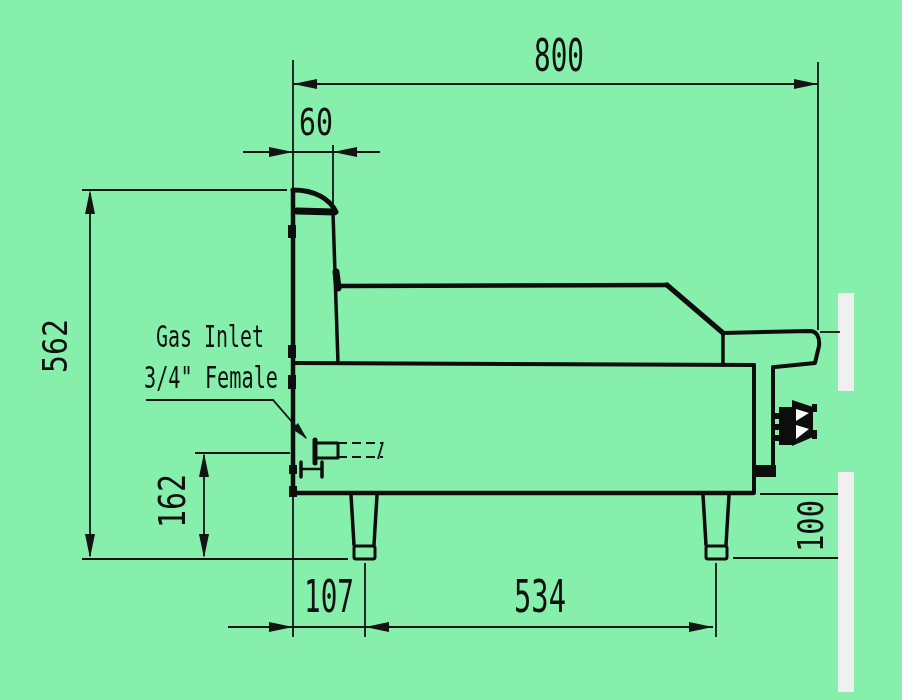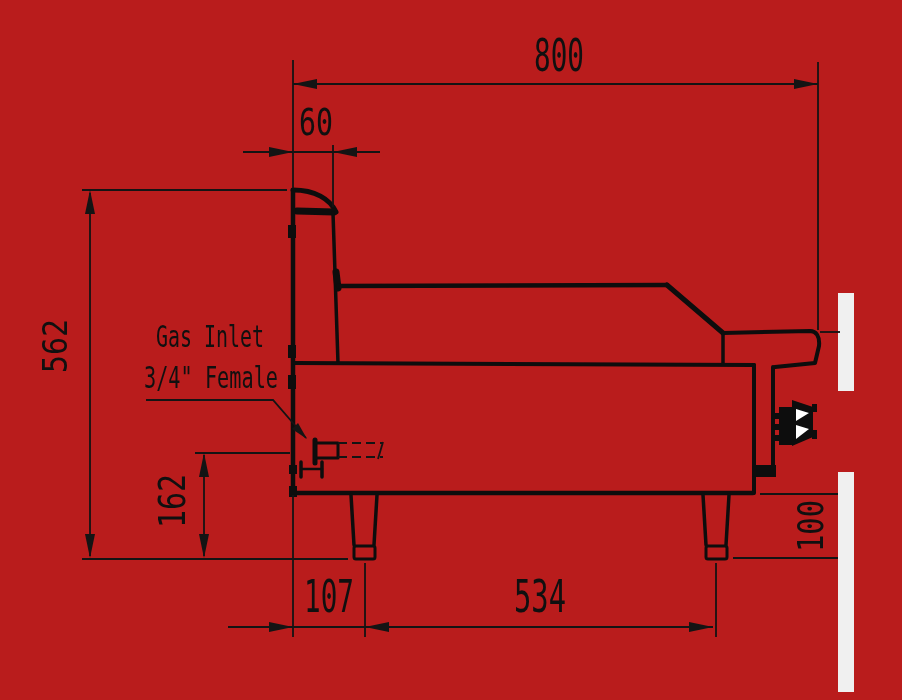--- a/index.html
+++ b/index.html
@@ -1,16 +1,16 @@
 <!DOCTYPE html>
 <html><head>
 <meta charset="utf-8">
 <style>
   html,body{margin:0;padding:0;background:#ffffff;}
-  .stage{position:relative;width:902px;height:700px;background:#b91c1c;overflow:hidden;
+  .stage{position:relative;width:902px;height:700px;background:#86efac;overflow:hidden;
          font-family:"DejaVu Sans Mono","Liberation Mono",monospace;text-align:center;}
   svg{position:absolute;left:0;top:0;}
   .outline{stroke:#0d0d0d;fill:none;stroke-linecap:round;stroke-linejoin:round;}
   .dim{stroke:#141414;fill:none;stroke-width:1.8;}
   .arrow{fill:#141414;stroke:none;}
   .dimtext{fill:#101010;}
   .shadow{fill:#f0f0f0;stroke:none;}
 </style>
 </head>
 <body>

